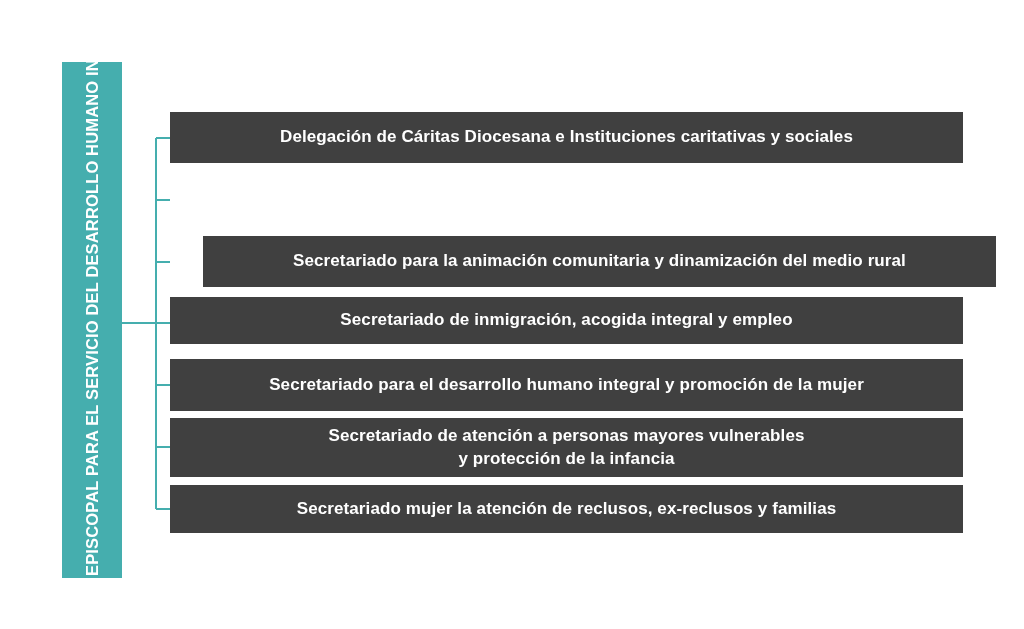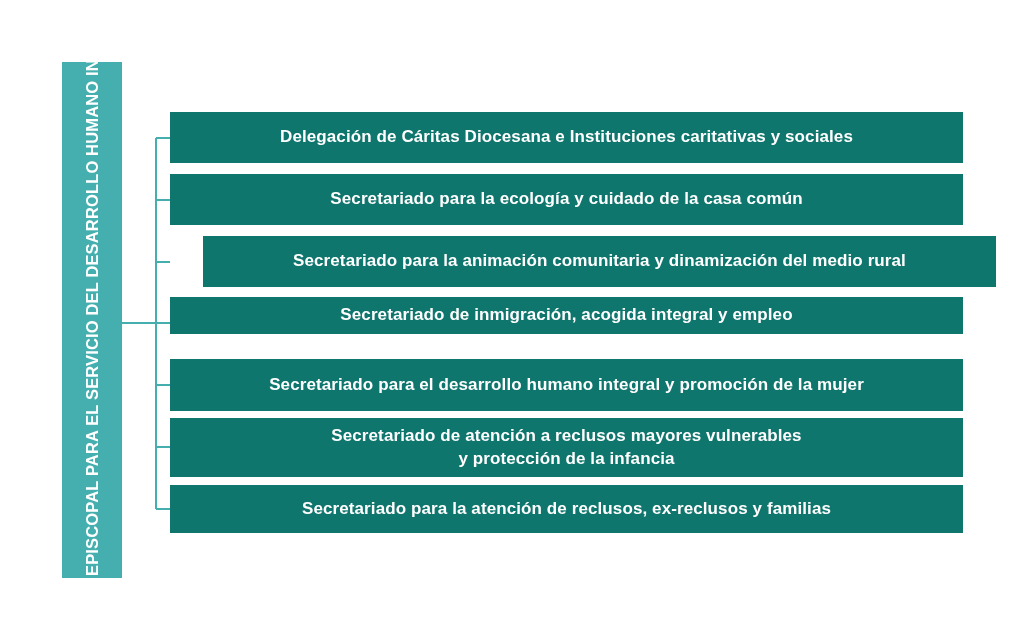--- a/index.html
+++ b/index.html
@@ -52,21 +52,21 @@
     width: 1024px;
     height: 629px;
     pointer-events: none;
   }
 
   
   .box {
     position: absolute;
     left: 170px;
     width: 793px;
-    background: #0f766e;
+    background: #404040;
     color: #ffffff;
     display: flex;
     align-items: center;
     justify-content: center;
     text-align: center;
     box-sizing: border-box;
     padding: 2px 14px;
   }
   .box-label {
     color: #ffffff;
@@ -102,38 +102,35 @@
       <line x1="156" y1="384.5" x2="170" y2="384.5"></line>
       <line x1="156" y1="447" x2="170" y2="447"></line>
       <line x1="156" y1="509" x2="170" y2="509"></line>
     </g>
   </svg>
 
   <div class="box" style="top:112px;height:51px;">
     <span class="box-label">Delegación de Cáritas Diocesana e Instituciones caritativas y sociales</span>
   </div>
 
-  <div class="box" style="top:174px;height:51px;">
-    <span class="box-label">Secretariado para la ecología y cuidado de la casa común</span>
-  </div>
 
   <div class="box" style="top:236px;height:51px;margin-left:33px;">
     <span class="box-label">Secretariado para la animación comunitaria y dinamización del medio rural</span>
   </div>
 
-  <div class="box" style="top:297px;height:37px;text-align:right;">
+  <div class="box" style="top:297px;height:47px;text-align:right;">
     <span class="box-label">Secretariado de inmigración, acogida integral y empleo</span>
   </div>
 
   <div class="box" style="top:359px;height:52px;">
     <span class="box-label">Secretariado para el desarrollo humano integral y promoción de la  mujer</span>
   </div>
 
   <div class="box" style="top:418px;height:59px;">
-    <span class="box-label">Secretariado de atención a reclusos mayores vulnerables
+    <span class="box-label">Secretariado de atención a personas mayores vulnerables
 y protección de la infancia</span>
   </div>
 
   <div class="box" style="top:485px;height:48px;">
-    <span class="box-label">Secretariado para la atención de reclusos, ex-reclusos y familias</span>
+    <span class="box-label">Secretariado mujer la atención de reclusos, ex-reclusos y familias</span>
   </div>
 
 </div>
 
 </body></html>

